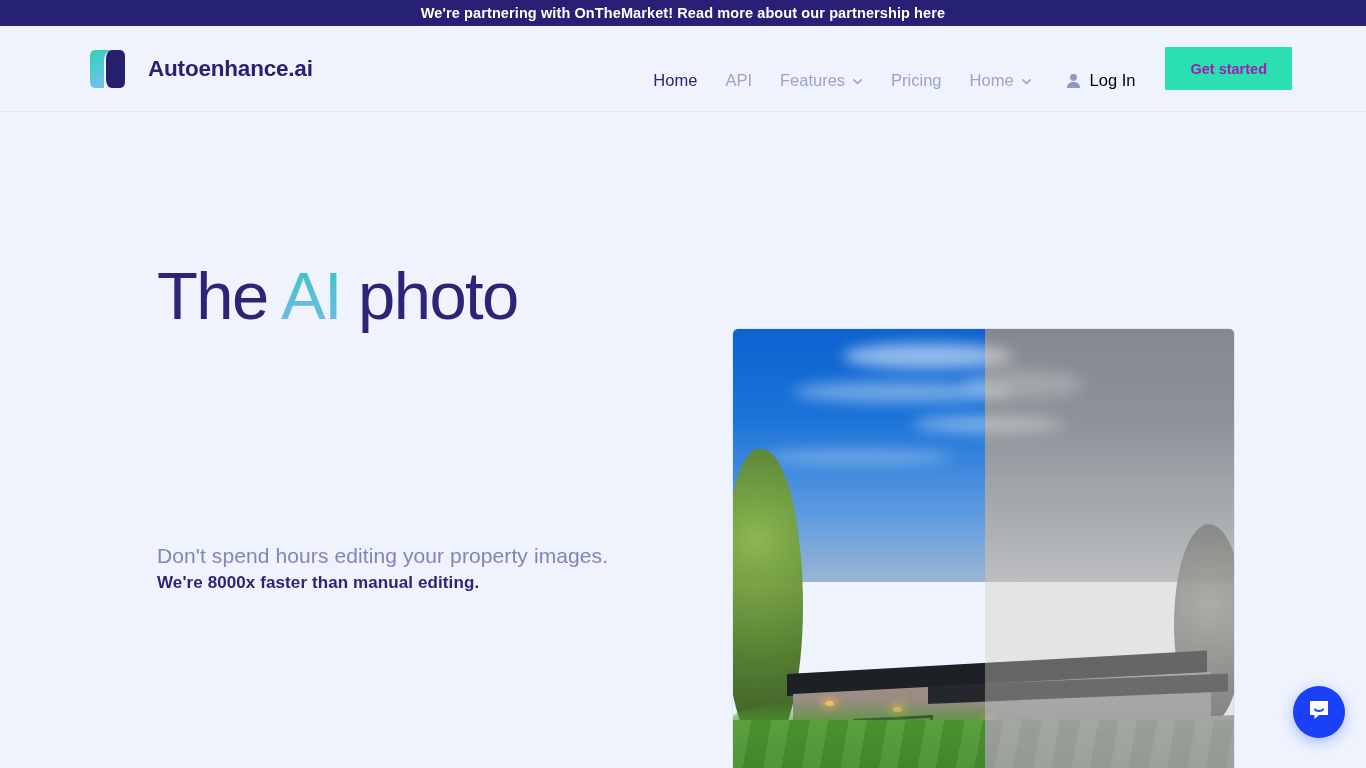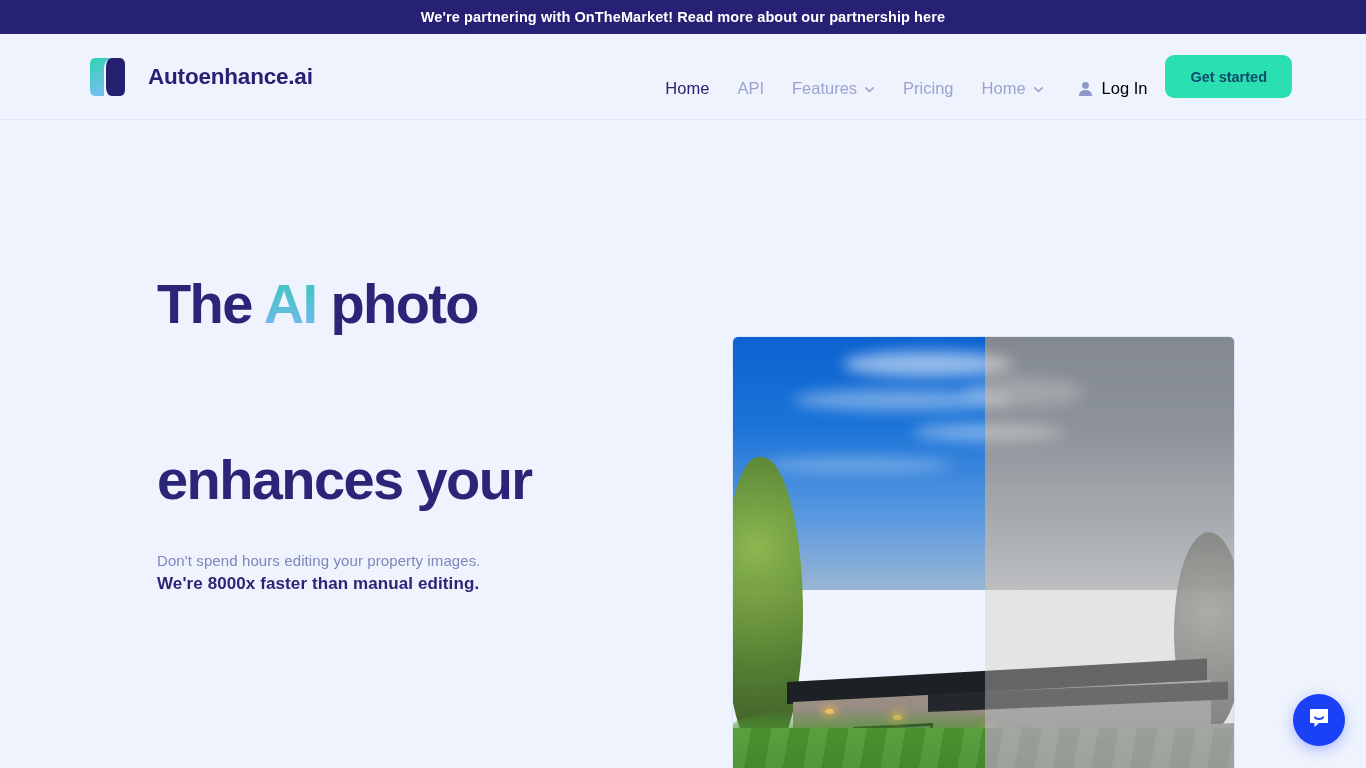--- a/index.html
+++ b/index.html
@@ -7,21 +7,21 @@
   html, body {
     width: 1366px;
     height: 768px;
     overflow: hidden;
     font-family: "Liberation Sans", sans-serif;
     background: #eef3fc;
   }
 
   
   .banner {
-    height: 34px;
+    height: 26px;
     background: #262175;
     display: flex;
     align-items: center;
     justify-content: center;
   }
   .banner-text {
     color: #ffffff;
     font-size: 14.5px;
     font-weight: 700;
     letter-spacing: 0.1px;
@@ -88,63 +88,63 @@
     align-items: center;
     gap: 9px;
     padding: 0 16px 0 20px;
     cursor: pointer;
   }
   .login-icon { width: 15px; height: 16px; display: block; }
   .login-text { font-size: 16.5px; color: #000000; }
 
   .btn-cta {
     background: #2ae0b0;
-    color: #0c4a6e;
+    color: #a21caf;
     font-size: 14.5px;
     font-weight: 700;
     border: none;
-    border-radius: 9px;
+    border-radius: 1px;
     height: 43px;
     padding: 0 25px;
-    margin-left: 2px;
+    margin-left: 14px;
     cursor: pointer;
     font-family: "Liberation Sans", sans-serif;
   }
 
   
   .hero {
     position: relative;
     height: 648px;
     background: #eff3fd;
     display: flex;
   }
 
   .hero-left {
     width: 660px;
     padding: 140px 0 0 157px;
   }
 
   .headline {
-    font-size: 56px;
+    font-size: 67px;
     line-height: 88px;
-    font-weight: 700;
+    font-weight: 400;
     color: #2b2578;
     letter-spacing: -1.6px;
   }
   .grad-ai {
     background: linear-gradient(180deg, #35c9b8 0%, #79b6f2 100%);
     -webkit-background-clip: text;
     background-clip: text;
     -webkit-text-fill-color: transparent;
     color: transparent;
   }
 
   .sub-a {
     margin-top: 28px;
-    font-size: 15px;
+    font-size: 21px;
     color: #7e86bb;
     letter-spacing: 0.1px;
   }
   .sub-b {
     margin-top: 5px;
     font-size: 17px;
     font-weight: 700;
     color: #2b2578;
     letter-spacing: 0.1px;
   }
@@ -351,21 +351,21 @@
   </nav>
 </header>
 
 <section class="hero">
 
   <div class="hero-left">
 
     <h1 class="headline">
       <span>The </span><span class="grad-ai">AI</span><span> photo</span><br>
       <br>
-      <span>enhances your</span><br>
+      <br>
     </h1>
 
     <p class="sub-a">Don't spend hours editing your property images.</p>
     <p class="sub-b">We're 8000x faster than manual editing.</p>
 
   </div>
 
   <div class="hero-right">
     <div class="photo">
 

